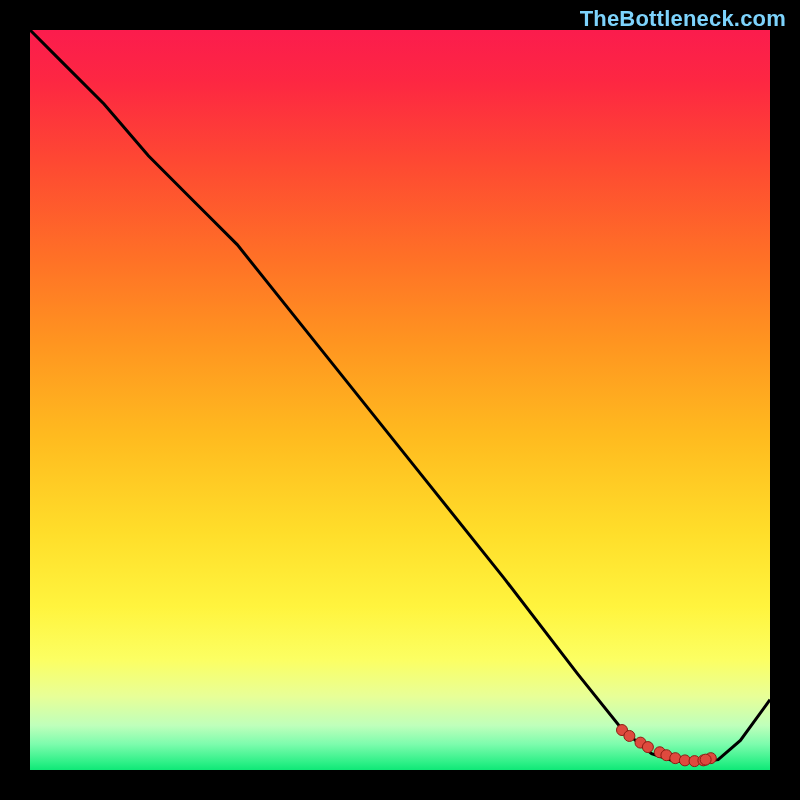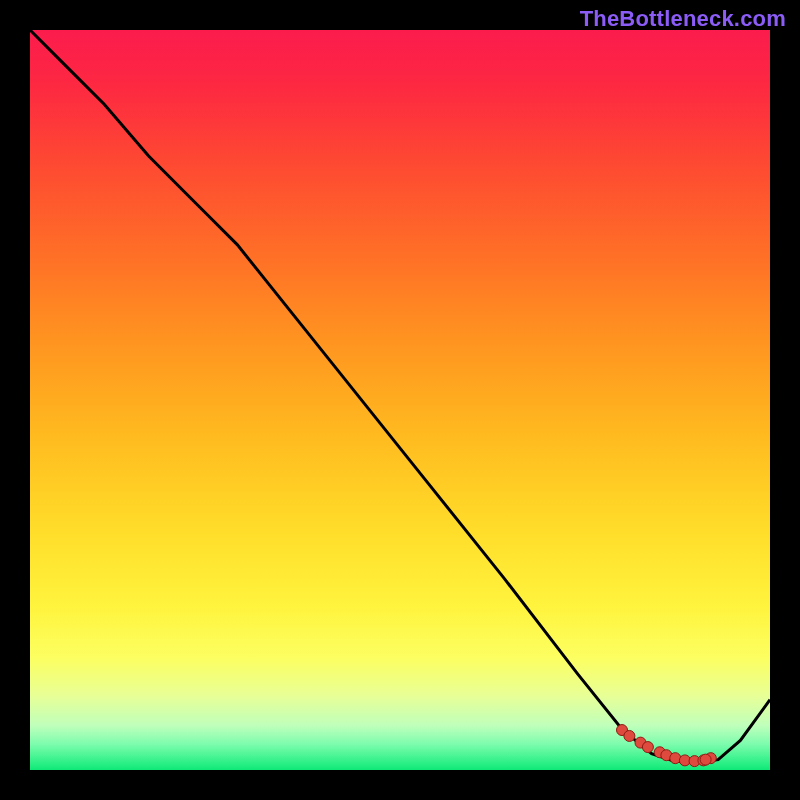--- a/index.html
+++ b/index.html
@@ -14,21 +14,21 @@
   .outer {
     position: relative;
     width: 800px;
     height: 800px;
     background: #000;
   }
   .watermark {
     position: absolute;
     top: 6px;
     right: 14px;
-    color: #8b5cf6;
+    color: #7dd3fc;
     font-size: 22px;
     font-weight: 600;
     letter-spacing: 0.2px;
     z-index: 10;
   }
   .plot-frame {
     position: absolute;
     left: 30px;
     top: 30px;
     width: 740px;

